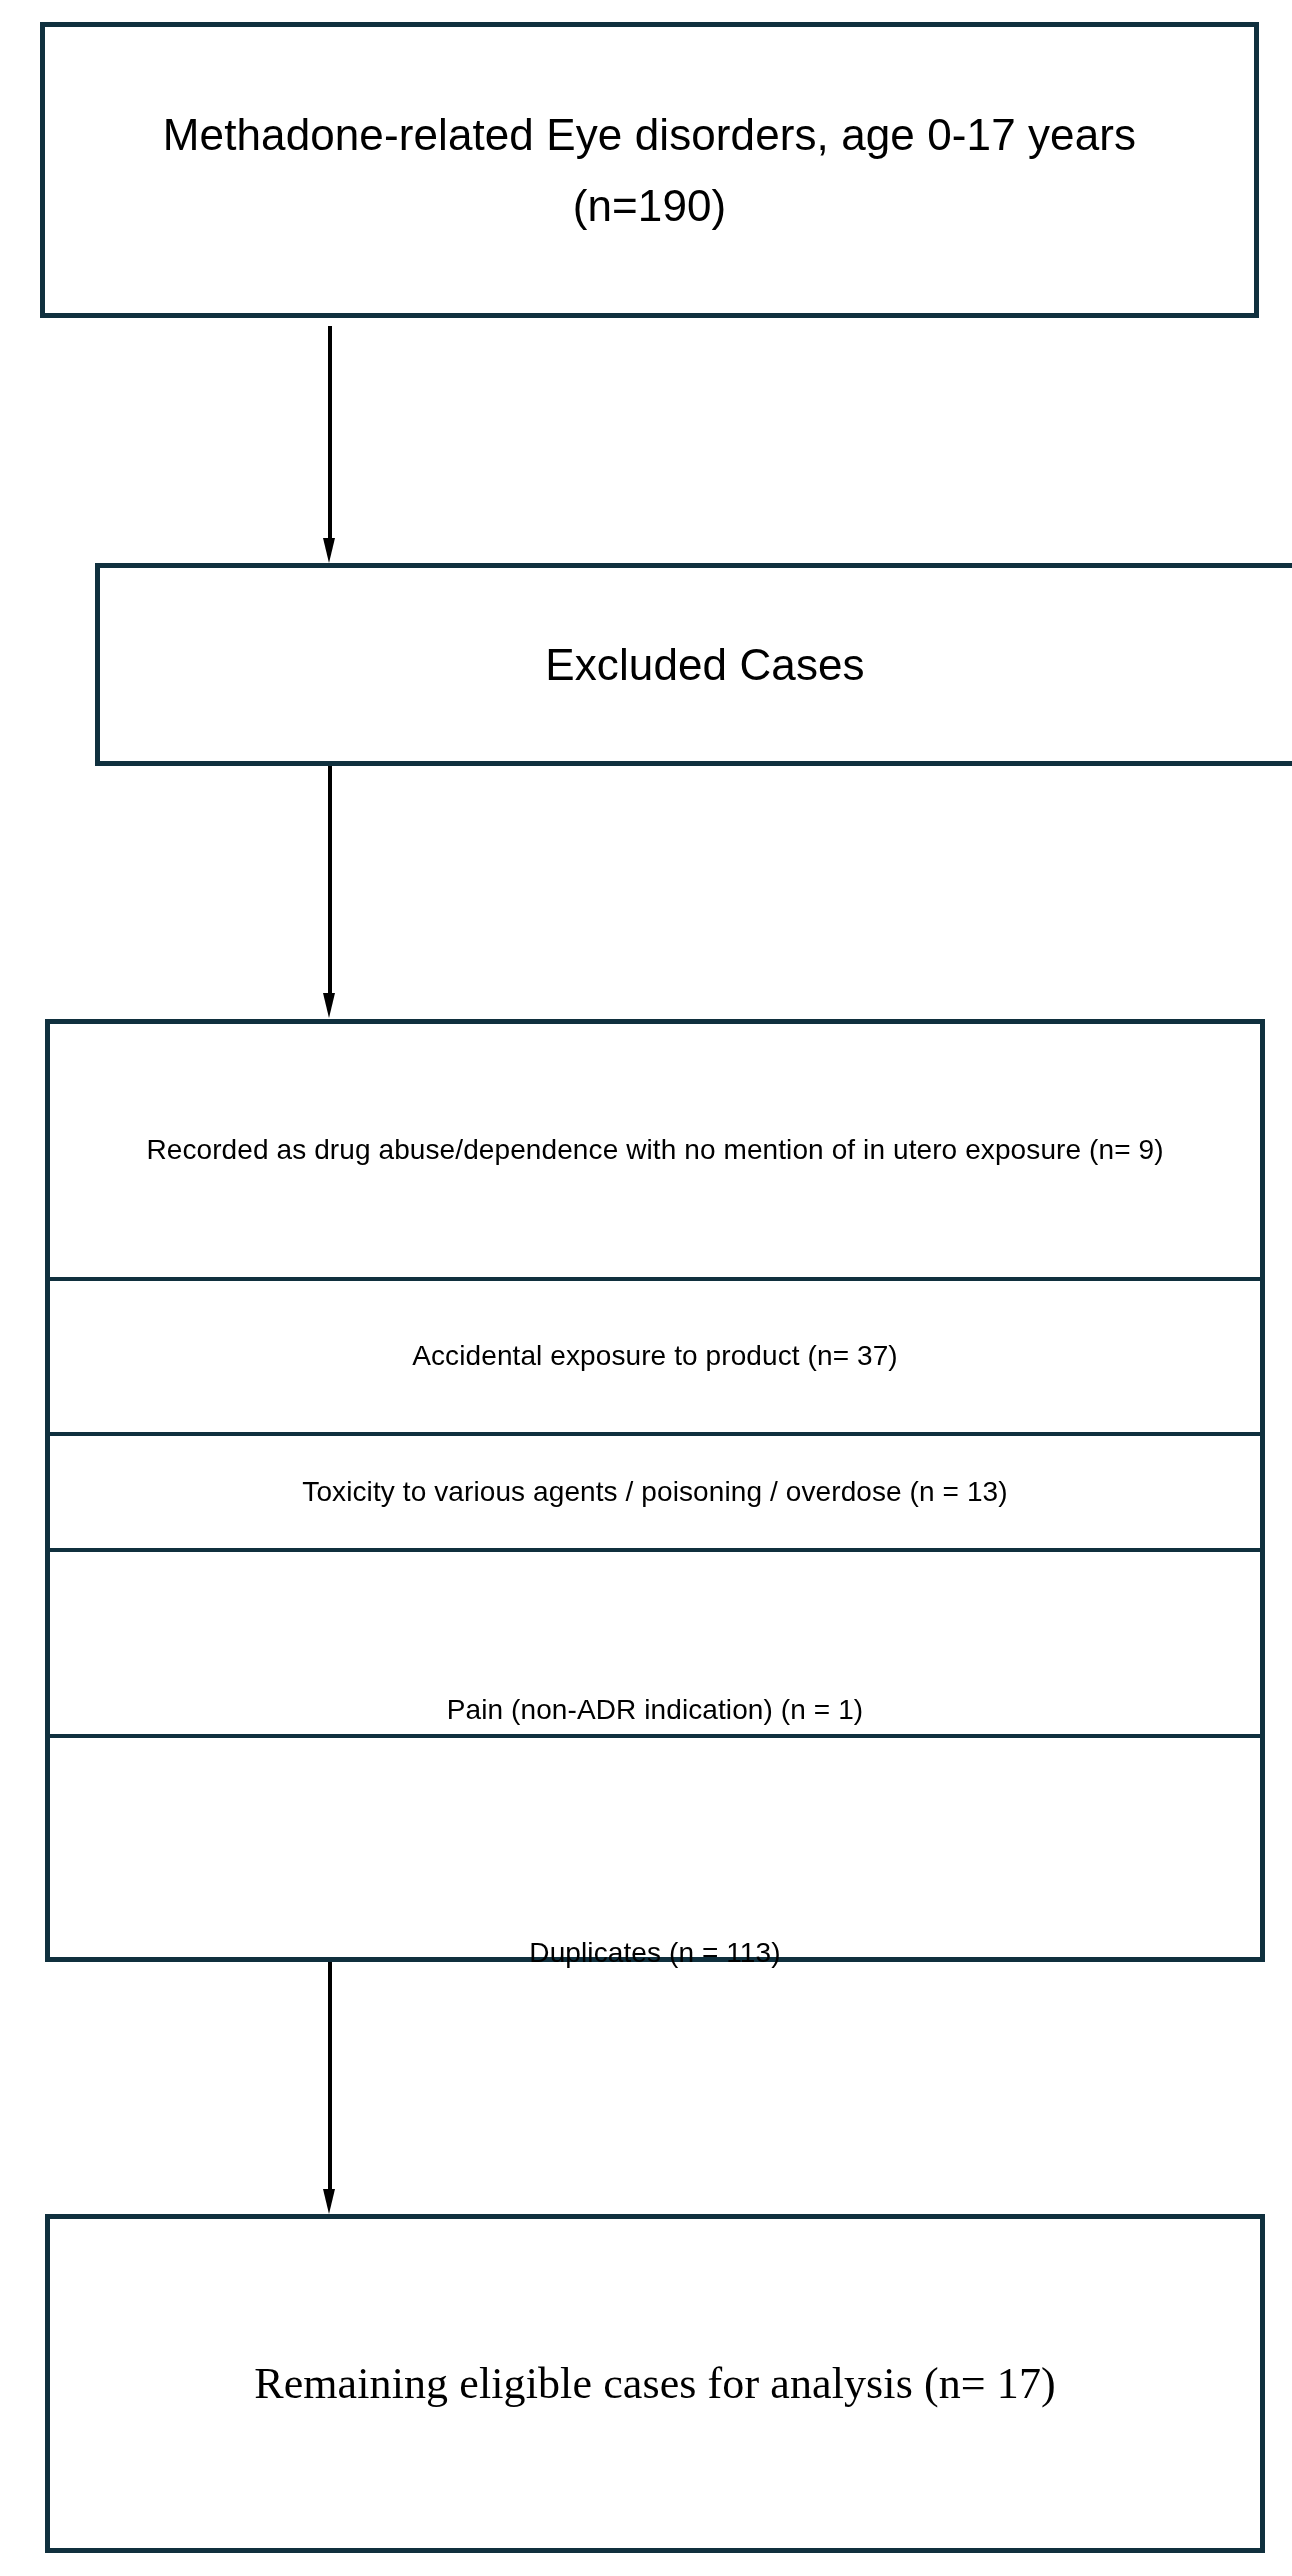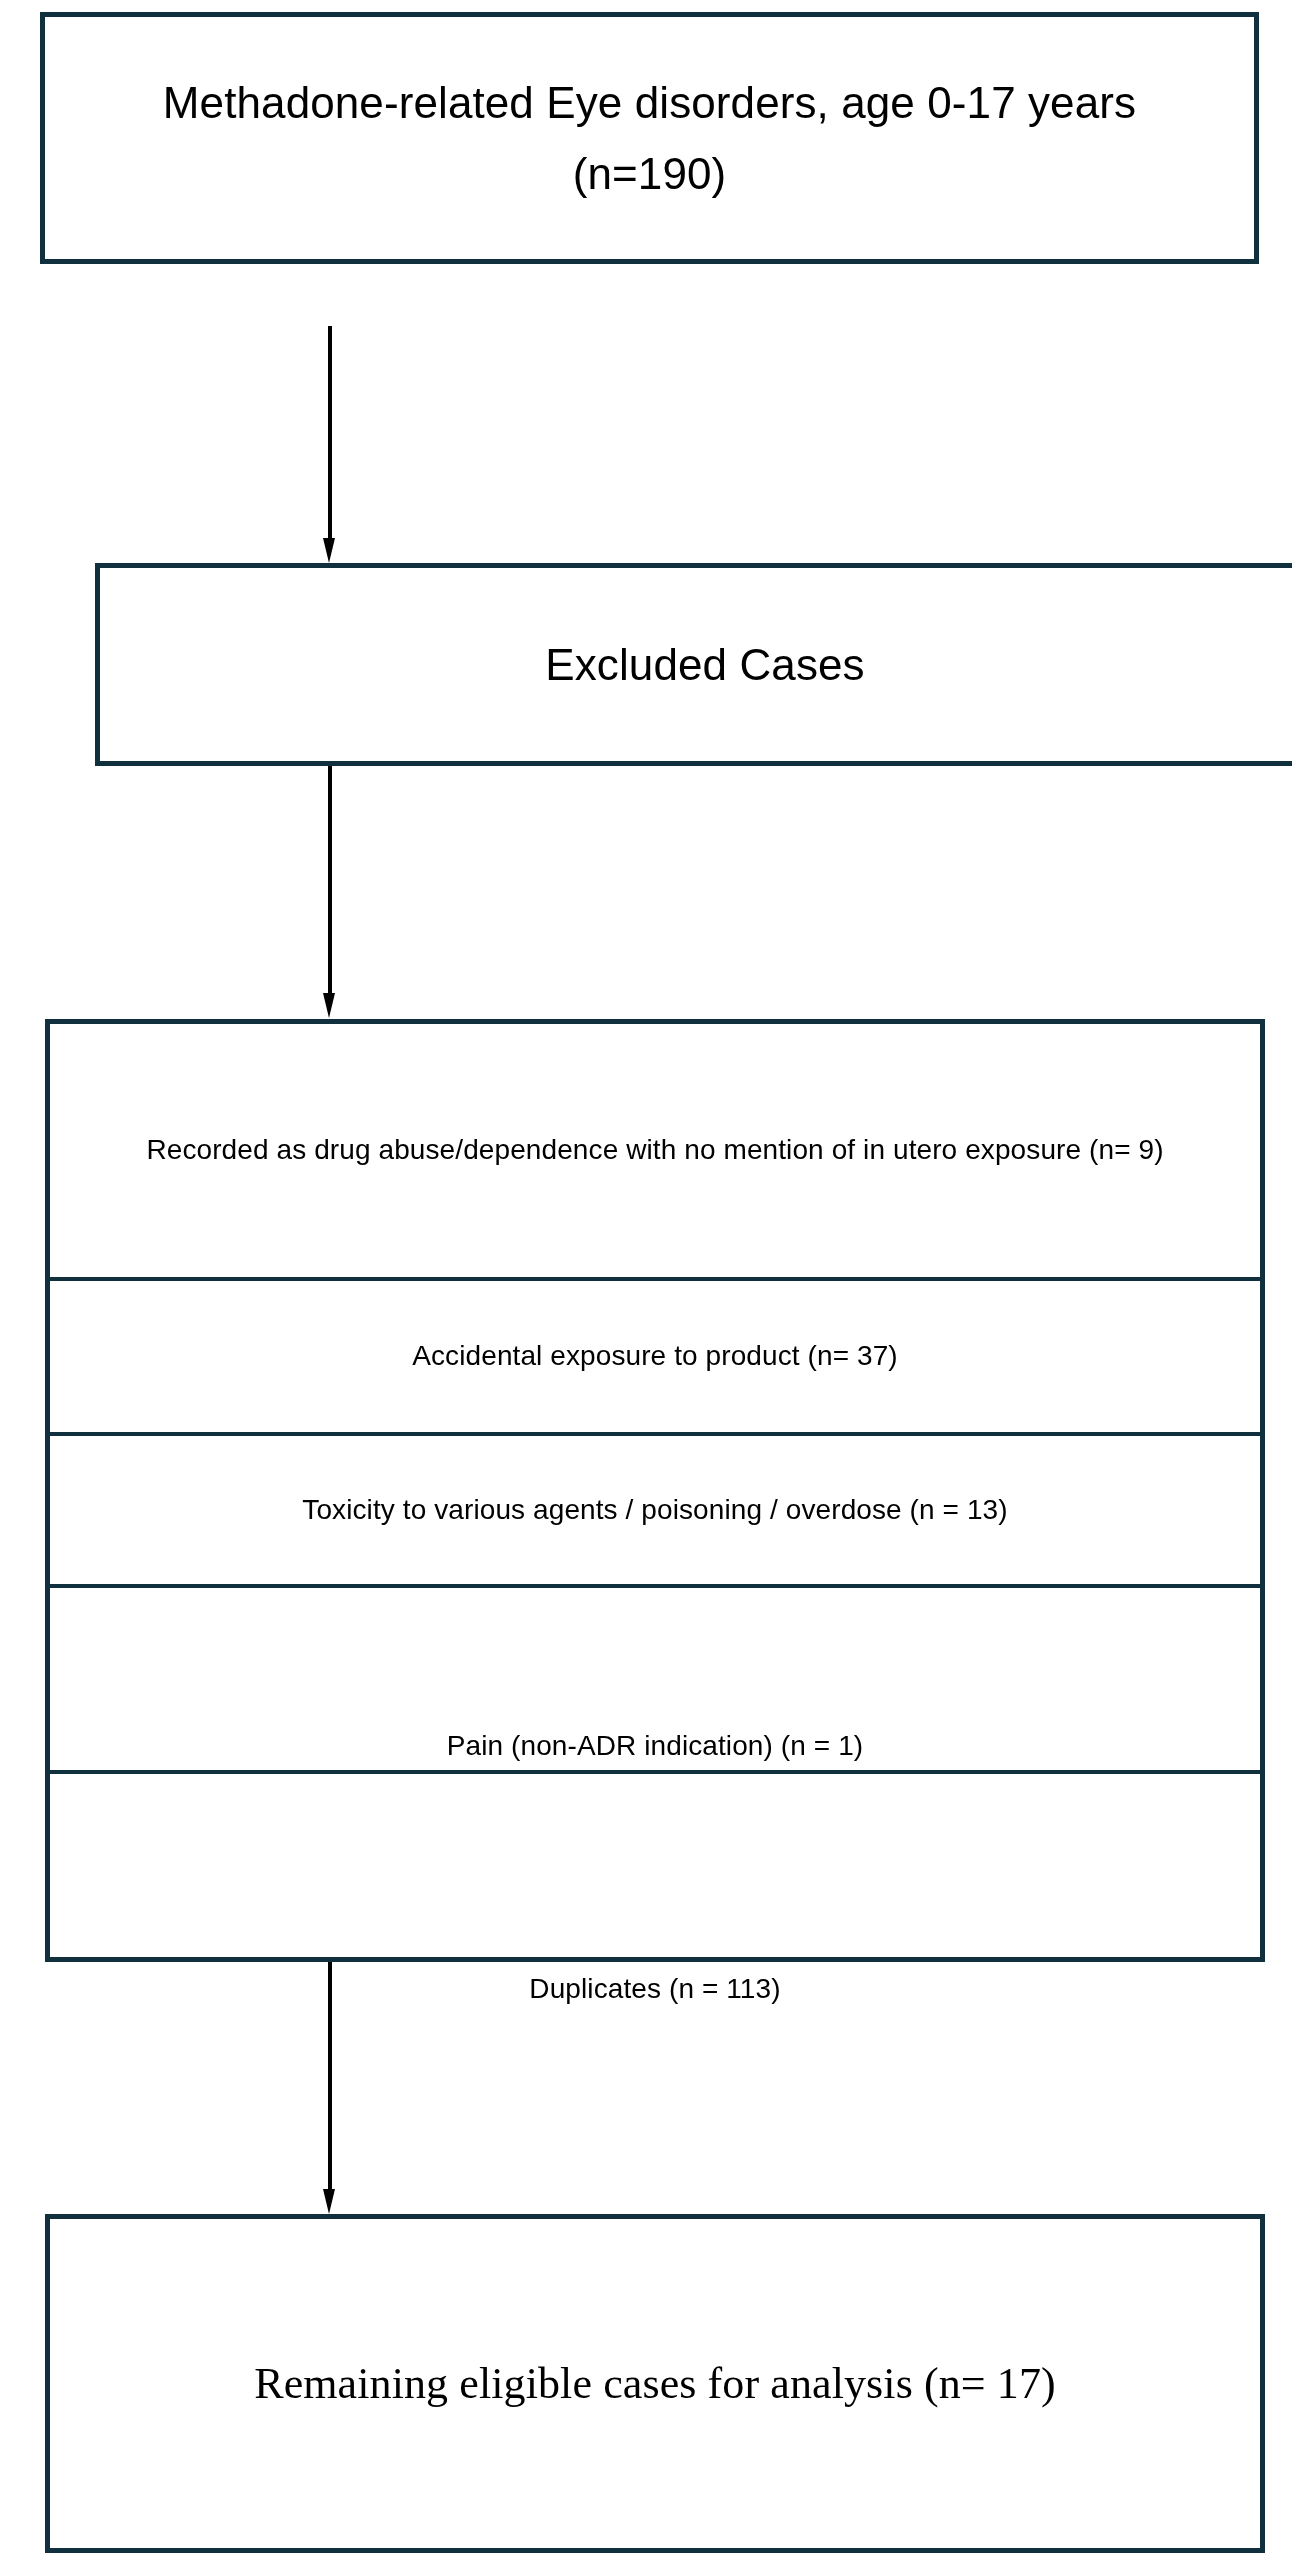--- a/index.html
+++ b/index.html
@@ -38,23 +38,23 @@
     padding: 0 25.6px;
     box-sizing: border-box;
     line-height: 1.58;
     font-weight: 400;
     letter-spacing: 0.1px;
   }
 
   
   #node-source {
     left: 40px;
-    top: 12px;
+    top: 22px;
     width: 1219px;
-    height: 252px;
+    height: 296px;
   }
   #node-source .node-text {
     font-size: 44px;
     line-height: 1.62;
     padding: 0 90px;
   }
 
   
   #node-excluded {
     left: 49px;
@@ -88,21 +88,21 @@
     border-bottom: none;
     align-items: flex-end;
   }
   .reason-row .node-text {
     font-size: 28px;
     line-height: 1.72;
     padding: 0 53px;
   }
   #reason-0 { height: 257px; }
   #reason-1 { height: 155px; }
-  #reason-2 { height: 152px; }
+  #reason-2 { height: 116px; }
   #reason-3 { height: 186px; align-items: flex-end; }
   #reason-4 { height: 239px; }
 
   
   #node-final {
     left: 45px;
     top: 2214px;
     width: 1220px;
     height: 339px;
     font-family: Liberation Serif, serif;

